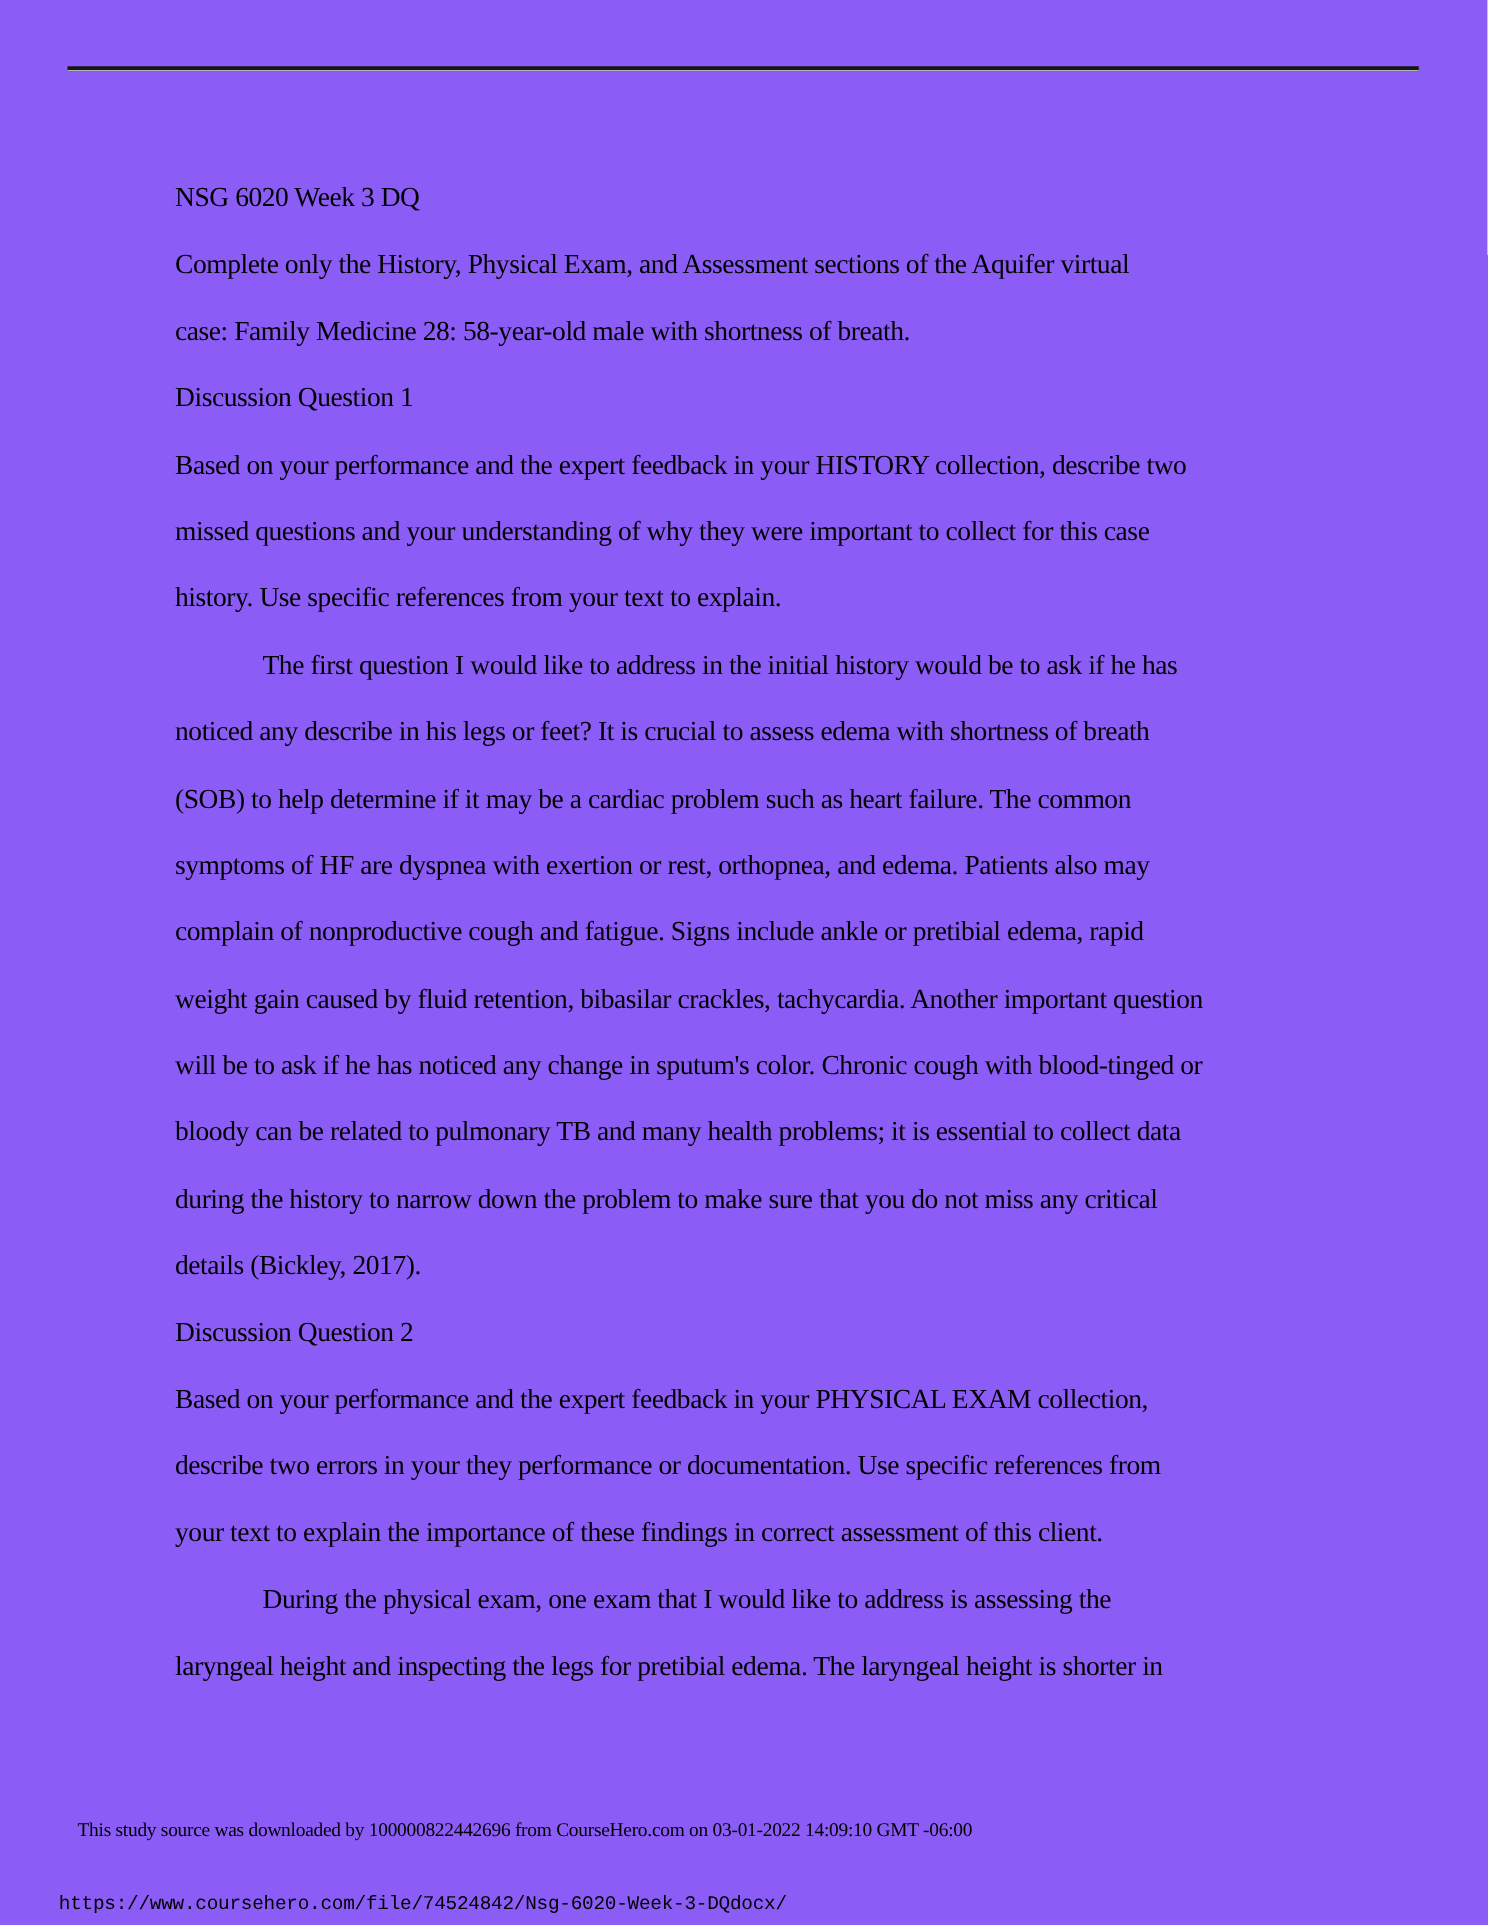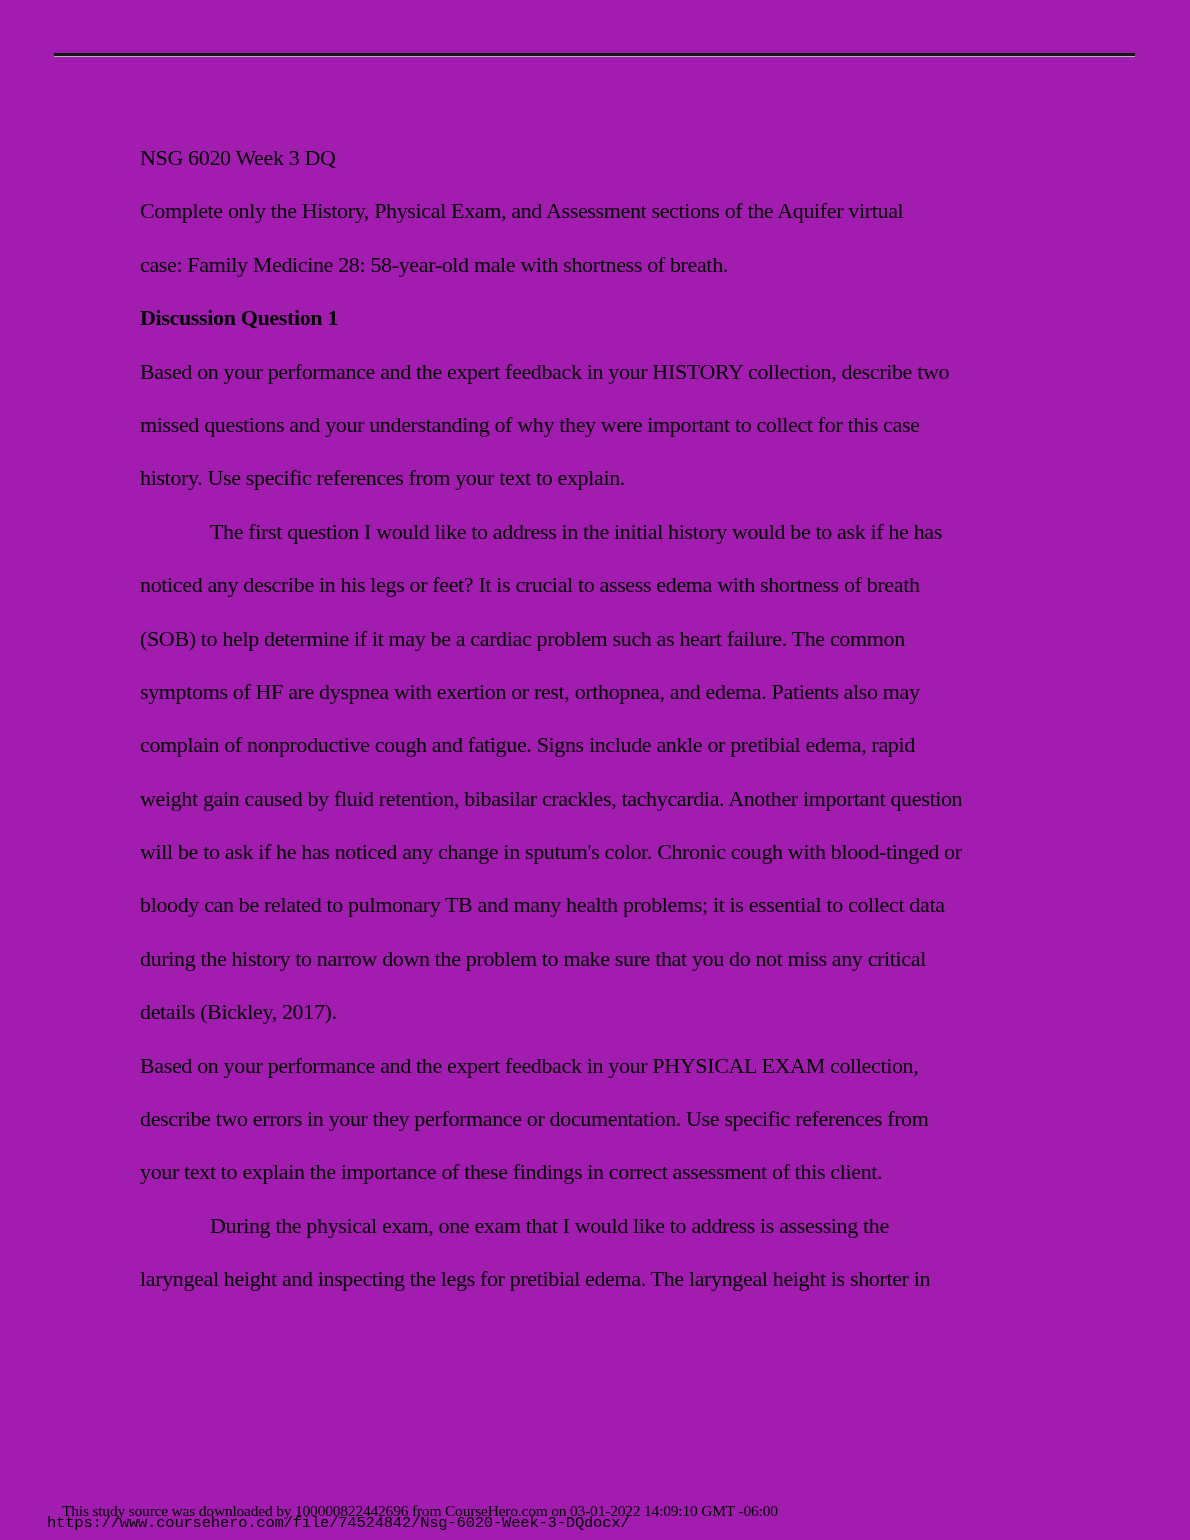--- a/index.html
+++ b/index.html
@@ -4,21 +4,21 @@
 <style>
   html, body {
     margin: 0;
     padding: 0;
     background: #ffffff;
   }
   .page {
     position: relative;
     width: 1190px;
     height: 1540px;
-    background: #a21caf;
+    background: #8b5cf6;
     overflow: hidden;
     font-family: "Liberation Serif", serif;
     color: #000000;
   }
   .top-rule {
     position: absolute;
     left: 54px;
     top: 53px;
     width: 1081px;
     height: 3px;
@@ -32,34 +32,33 @@
     width: 1000px;
   }
   .line {
     font-size: 22px;
     line-height: 53.4px;
     height: 53.4px;
     letter-spacing: -0.35px;
     white-space: nowrap;
   }
   .line.bold {
-    font-weight: bold;
+    font-weight: normal;
   }
   .line.indent {
     padding-left: 70px;
   }
   .footer-note {
     position: absolute;
     left: 62px;
     top: 1455px;
     font-size: 15.5px;
     line-height: 20px;
     letter-spacing: -0.2px;
     white-space: nowrap;
-    margin-top: 46px;
   }
   .footer-url {
     position: absolute;
     left: 47px;
     top: 1513px;
     font-size: 15.5px;
     line-height: 20px;
     letter-spacing: -0.2px;
     white-space: nowrap;
     color: #000000;
@@ -85,20 +84,21 @@
     <div class="line indent">The first question I would like to address in the initial history would be to ask if he has</div>
     <div class="line">noticed any describe in his legs or feet? It is crucial to assess edema with shortness of breath</div>
     <div class="line">(SOB) to help determine if it may be a cardiac problem such as heart failure. The common</div>
     <div class="line">symptoms of HF are dyspnea with exertion or rest, orthopnea, and edema. Patients also may</div>
     <div class="line">complain of nonproductive cough and fatigue. Signs include ankle or pretibial edema, rapid</div>
     <div class="line">weight gain caused by fluid retention, bibasilar crackles, tachycardia. Another important question</div>
     <div class="line">will be to ask if he has noticed any change in sputum's color. Chronic cough with blood-tinged or</div>
     <div class="line">bloody can be related to pulmonary TB and many health problems; it is essential to collect data</div>
     <div class="line">during the history to narrow down the problem to make sure that you do not miss any critical</div>
     <div class="line">details (Bickley, 2017).</div>
+    <div class="line bold">Discussion Question 2</div>
     <div class="line">Based on your performance and the expert feedback in your PHYSICAL EXAM collection,</div>
     <div class="line">describe two errors in your they performance or documentation. Use specific references from</div>
     <div class="line">your text to explain the importance of these findings in correct assessment of this client.</div>
     <div class="line indent">During the physical exam, one exam that I would like to address is assessing the</div>
     <div class="line">laryngeal height and inspecting the legs for pretibial edema. The laryngeal height is shorter in</div>
   </main>
 
   <div class="footer-note">This study source was downloaded by 100000822442696 from CourseHero.com on 03-01-2022 14:09:10 GMT -06:00</div>
 
   <a class="footer-url" href="#">https://www.coursehero.com/file/74524842/Nsg-6020-Week-3-DQdocx/</a>

